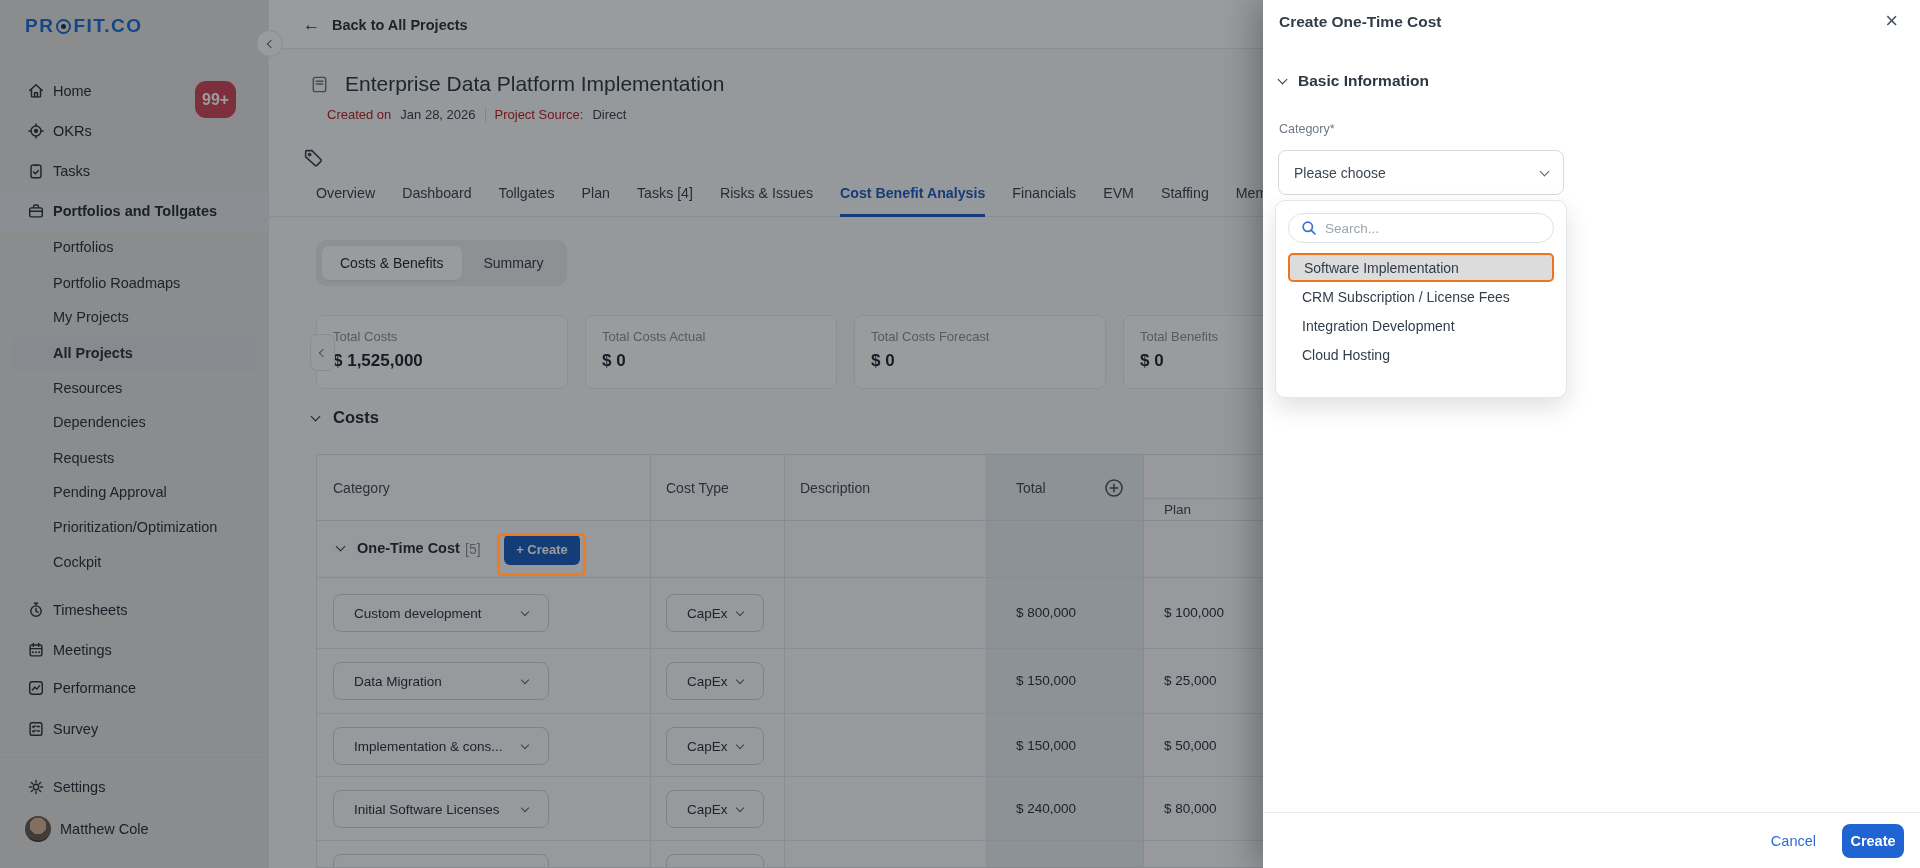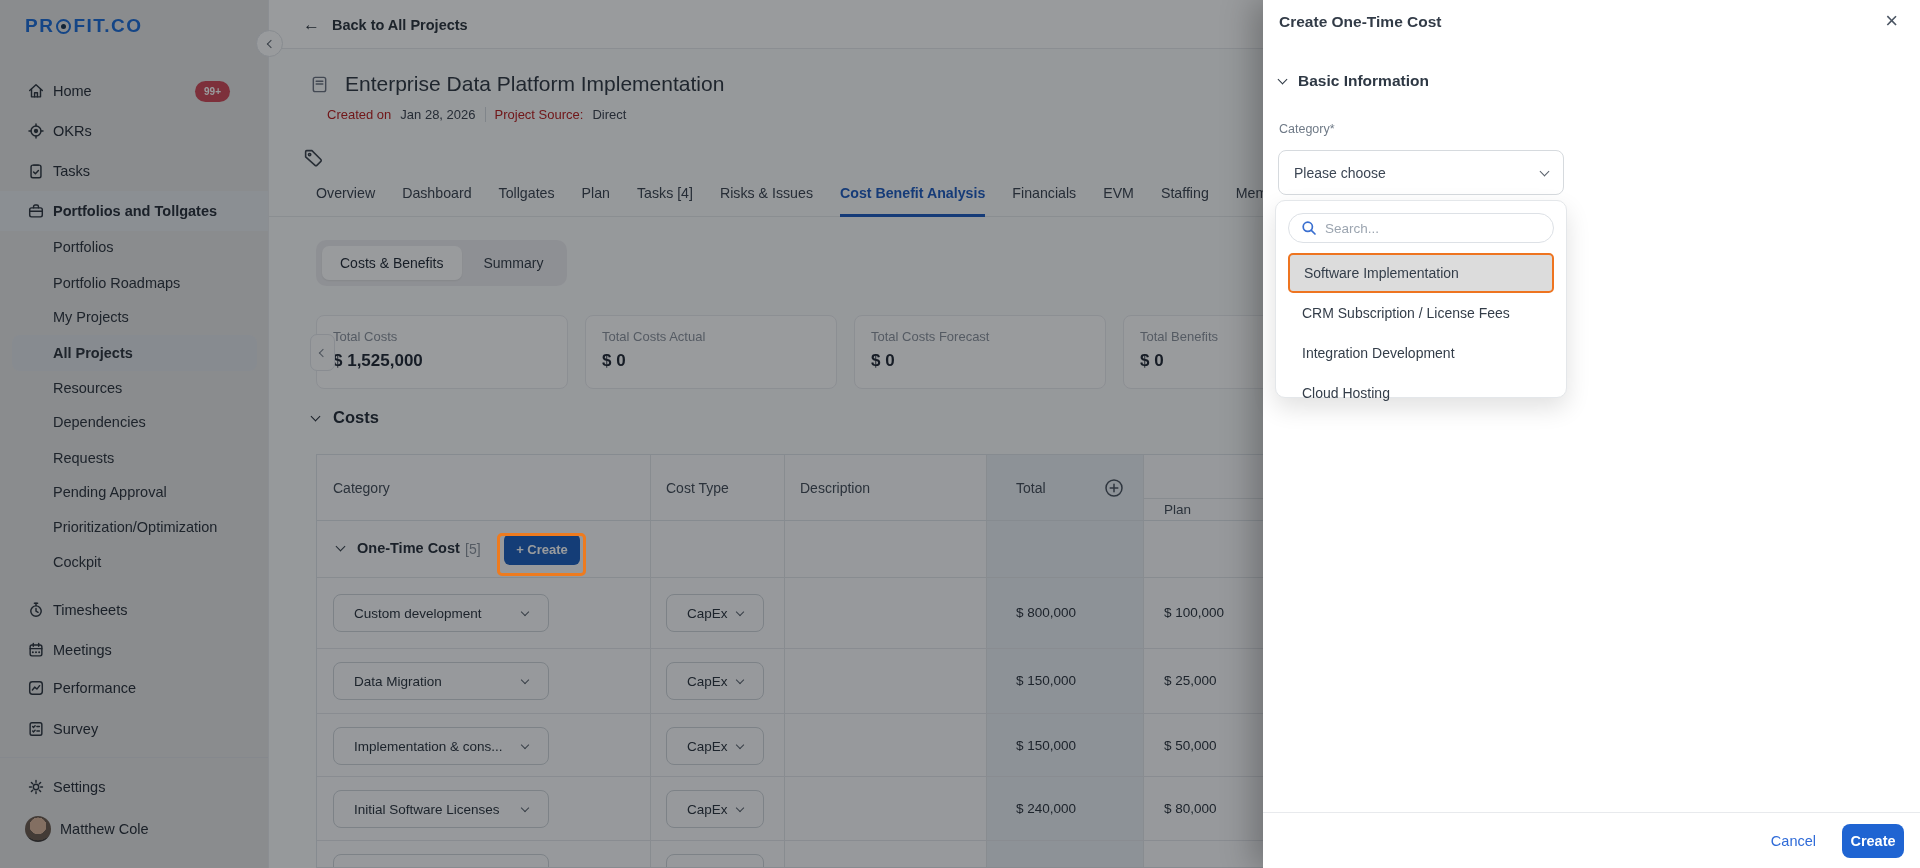--- a/index.html
+++ b/index.html
@@ -25,22 +25,22 @@
   .srow { position:absolute; left:0; width:100%; height:36px; display:flex; align-items:center;
     color:#262d37; font-size:14.5px; cursor:pointer; }
   .srow .sicon { position:absolute; left:27px; width:18px; height:18px; color:#2b333d; }
   .srow .slabel { position:absolute; left:53px; white-space:nowrap; }
   .srow.active-parent { background:#e7eaee; height:40px; font-weight:600; }
   .ssub { position:absolute; left:0; width:100%; height:36px; display:flex; align-items:center;
     color:#2b323c; font-size:14.5px; cursor:pointer; }
   .ssub .slabel { position:absolute; left:53px; white-space:nowrap; }
   .ssub.active { left:12px; width:245px; background:#e1e4e9; border-radius:8px; font-weight:600; }
   .ssub.active .slabel { left:41px; }
-  .badge { position:absolute; left:195px; top:8px; min-width:35px; height:21px; background:#cf4856;
-    color:#fff; font-size:10px; font-weight:700; border-radius:11px; display:flex;
+  .badge { position:absolute; left:195px; top:8px; min-width:35px; height:37px; background:#cf4856;
+    color:#fff; font-size:16px; font-weight:700; border-radius:11px; display:flex;
     align-items:center; justify-content:center; padding:0 7px; }
   .side-divider { position:absolute; left:0; top:757px; width:100%; height:1px; background:#dcdfe3; }
   .avatar { position:absolute; left:25px; width:26px; height:26px; border-radius:50%;
     background:radial-gradient(circle at 50% 38%, #d9b49a 0 40%, #6b5a4e 41% 70%, #3e3a38 71%); }
 
   
   .main { position:absolute; left:269px; top:0; width:1651px; height:868px; background:#fafbfc; }
   .headerbar { position:absolute; left:0; top:0; width:100%; height:49px; background:#fff;
     border-bottom:1px solid #e7e9ec; }
   .back { position:absolute; left:34px; top:0; height:49px; display:flex; align-items:center;
@@ -144,21 +144,21 @@
     font-size:14px; color:#3c4654; cursor:pointer; background:#fff; }
   .select .chev { width:7px; height:7px; margin-left:auto; color:#59616b; }
   .dropdown { position:absolute; left:12px; top:200px; width:292px; height:198px; background:#fff;
     border:1px solid #e4e7ea; border-radius:10px; box-shadow:0 10px 24px rgba(0,0,0,0.12);
     padding:12px; z-index:55; }
   .searchbox { position:relative; width:100%; height:30px; margin-bottom:10px; }
   .searchbox input { width:100%; height:30px; border:1px solid #dde1e6; border-radius:15px;
     padding:0 10px 0 36px; font-size:13.5px; color:#333d49; outline:none; font-family:inherit; }
   .searchbox input::placeholder { color:#9ca5b0; }
   .searchbox svg { position:absolute; left:13px; top:7px; }
-  .opt { height:40px; display:flex; align-items:center; padding:0 14px; font-size:14px;
+  .opt { height:29px; display:flex; align-items:center; padding:0 14px; font-size:14px;
     color:#333d49; border-radius:5px; cursor:pointer; white-space:nowrap; }
   .opt.highlight { background:#dcdcdc; border:2.5px solid #ee7420; }
   .panel-footer { position:absolute; left:0; bottom:0; width:100%; height:56px;
     border-top:1px solid #e8eaed; display:flex; align-items:center; justify-content:flex-end;
     gap:26px; padding-right:16px; }
   .cancel-link { font-size:14.5px; color:#2f6bd8; font-weight:500; cursor:pointer; }
   .create-primary { width:62px; height:34px; background:#1f64d2; color:#fff; border:none;
     border-radius:8px; font-size:14.5px; font-weight:700; font-family:inherit; cursor:pointer; }
 
   svg { display:block; }

